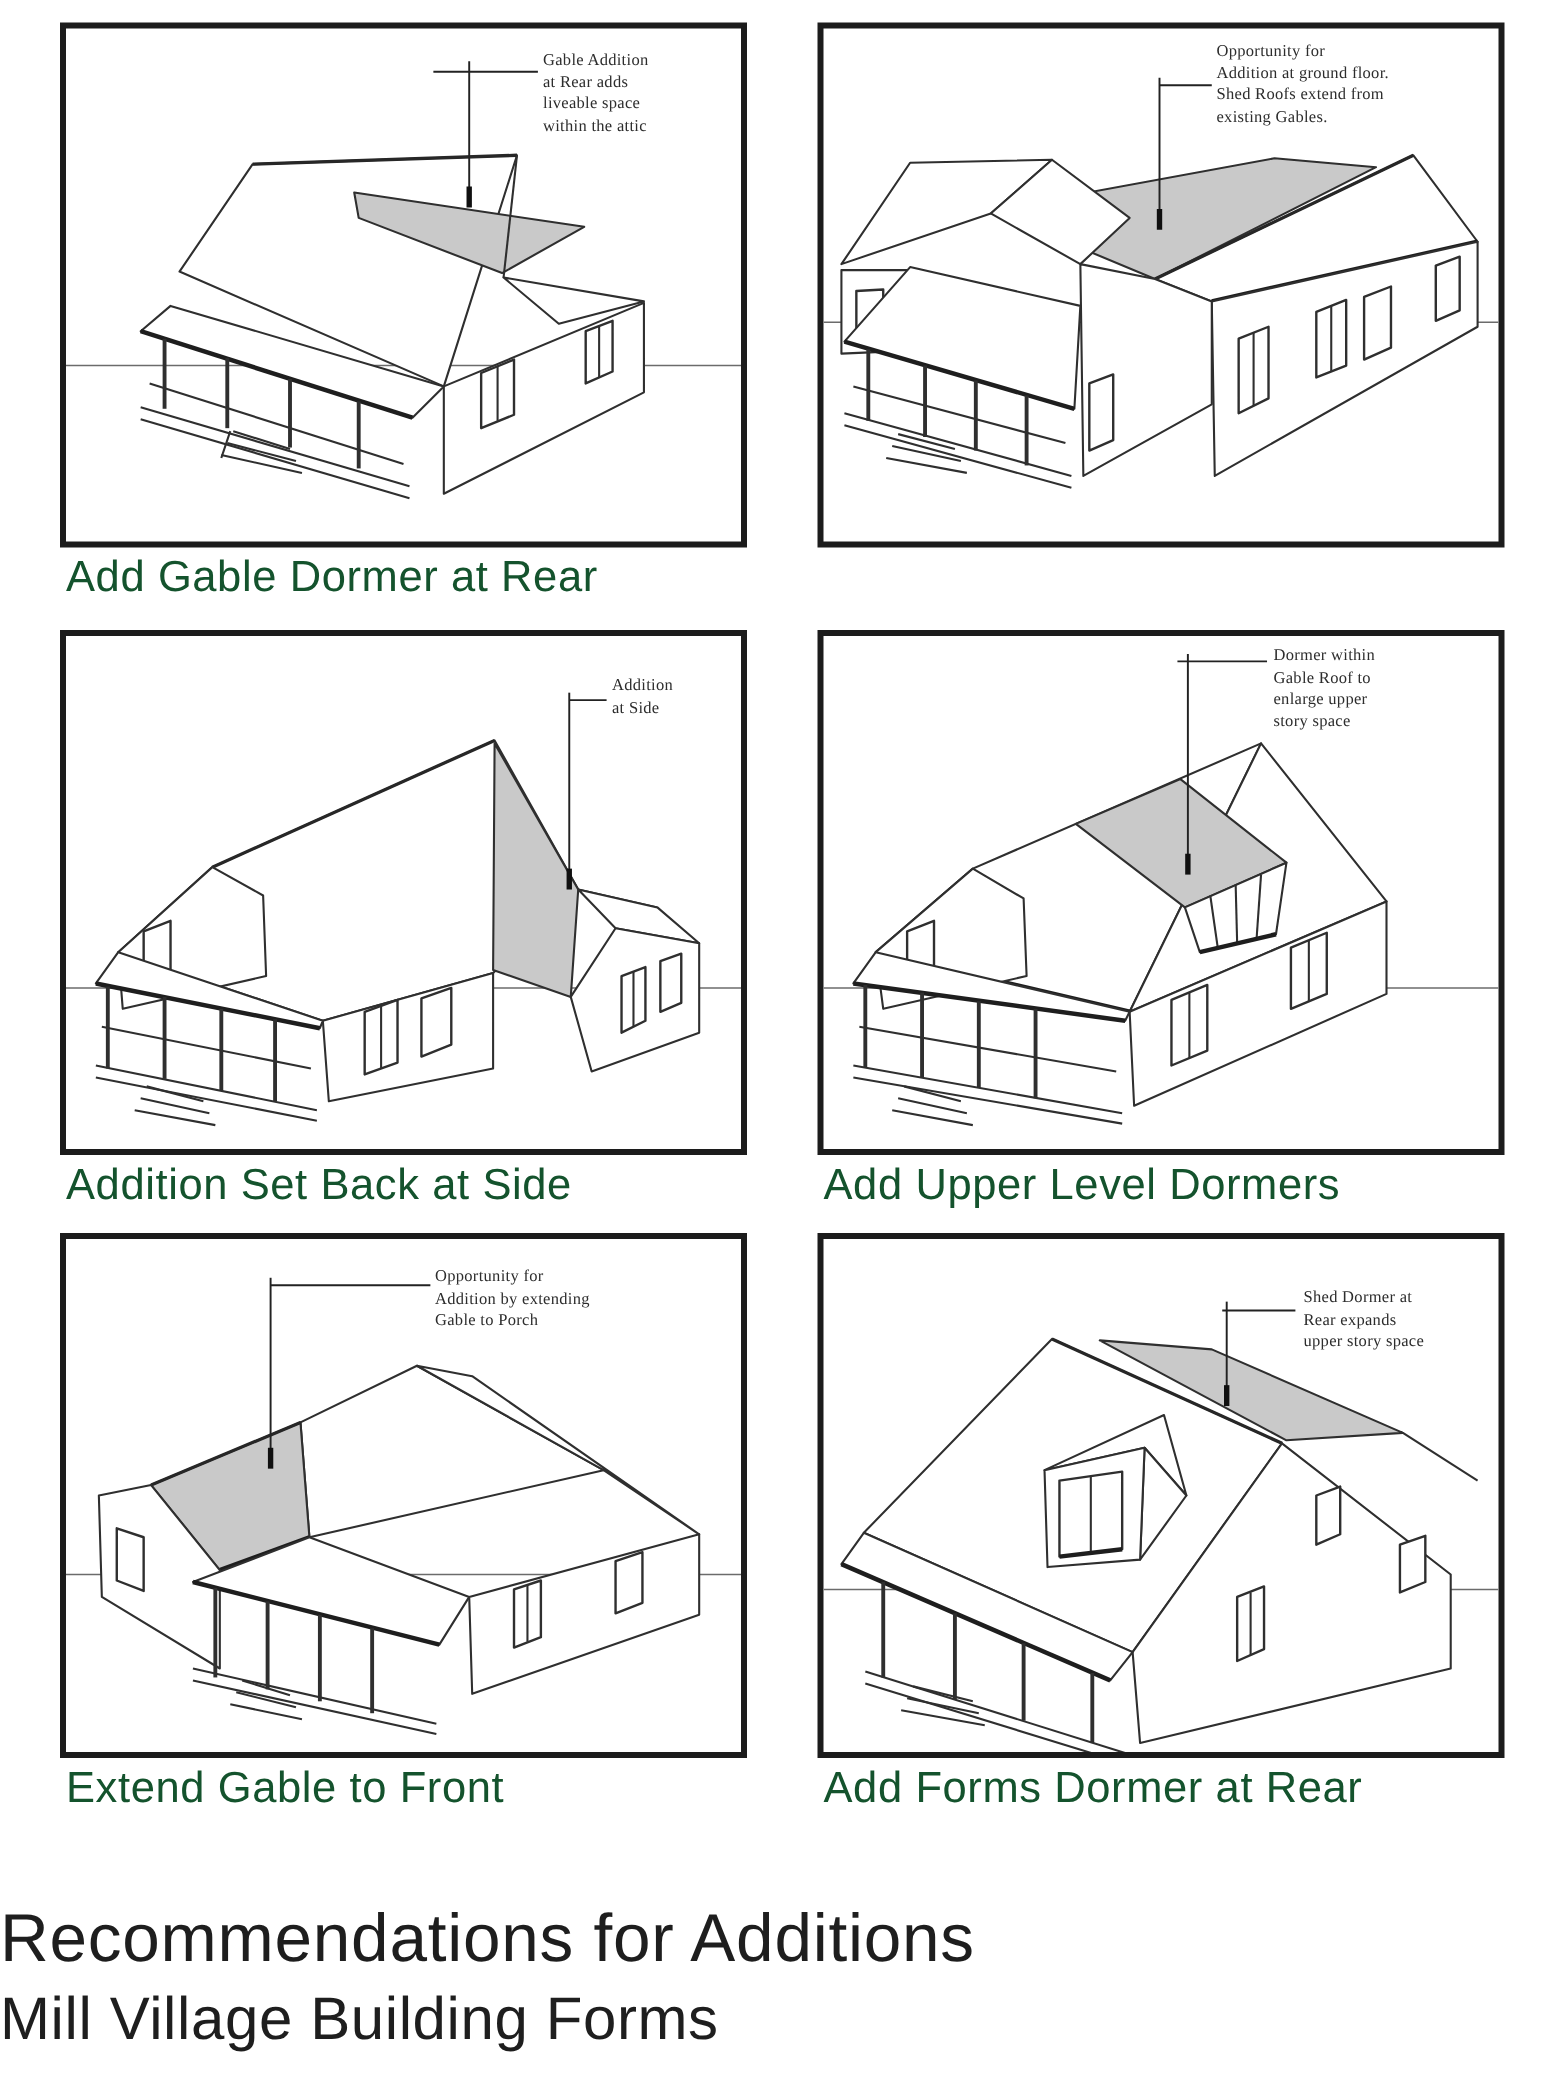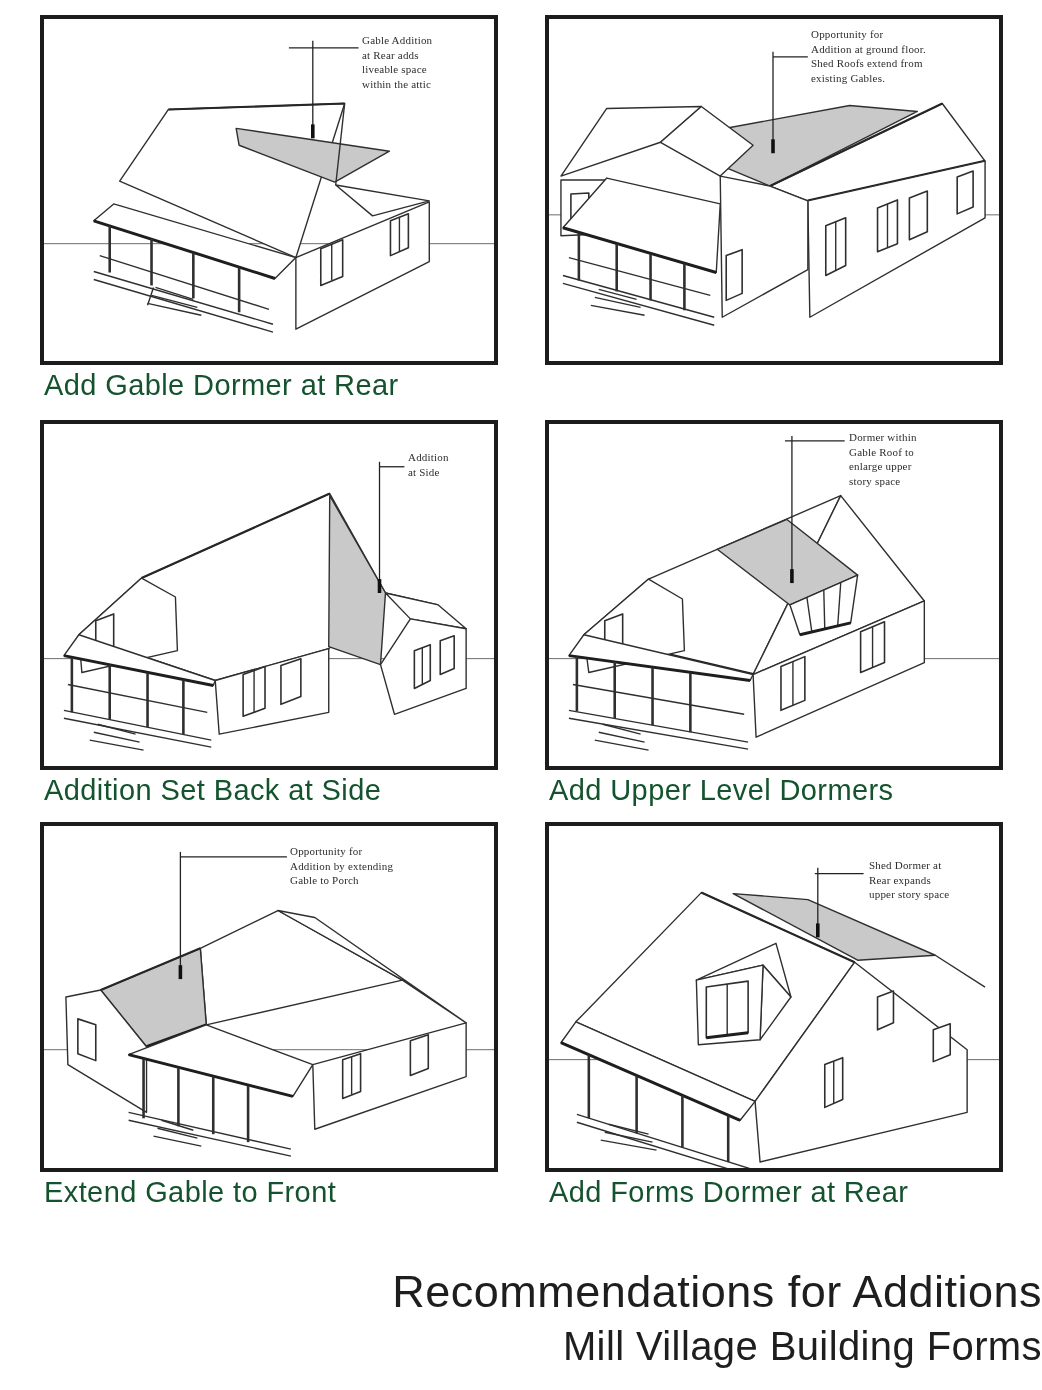--- a/index.html
+++ b/index.html
@@ -24,21 +24,21 @@
   .white{fill:#ffffff;stroke:#2f2f2f;stroke-width:1.4;stroke-linejoin:round;}
   .gray{fill:#c9c9c9;stroke:#2f2f2f;stroke-width:1.4;stroke-linejoin:round;}
   .win{fill:#ffffff;stroke:#2f2f2f;stroke-width:1.6;stroke-linejoin:round;}
   .ln{stroke:#2f2f2f;stroke-width:1.4;fill:none;}
   .md{stroke:#272727;stroke-width:2.2;fill:none;}
   .thk{stroke:#1e1e1e;stroke-width:3;fill:none;}
   .thin{stroke:#6b6b6b;stroke-width:1;fill:none;}
   .col{stroke:#2f2f2f;stroke-width:2.6;}
   .leader{stroke:#222222;stroke-width:1.3;}
   .tick{stroke:#101010;stroke-width:3.6;}
-  .titleblock{position:absolute;top:1266px;left:0;width:100%;text-align:right;color:#1e1e1e;}
+  .titleblock{position:absolute;top:1266px;left:0;width:100%;text-align:left;color:#1e1e1e;}
   .title{font-size:45px;letter-spacing:.5px;}
   .subtitle{font-size:40px;margin-top:6px;letter-spacing:.4px;}
 </style>
 </head>
 <body>
 
 <div class="page">
 
   <figure class="panel" id="p1">
     <div class="frame">

